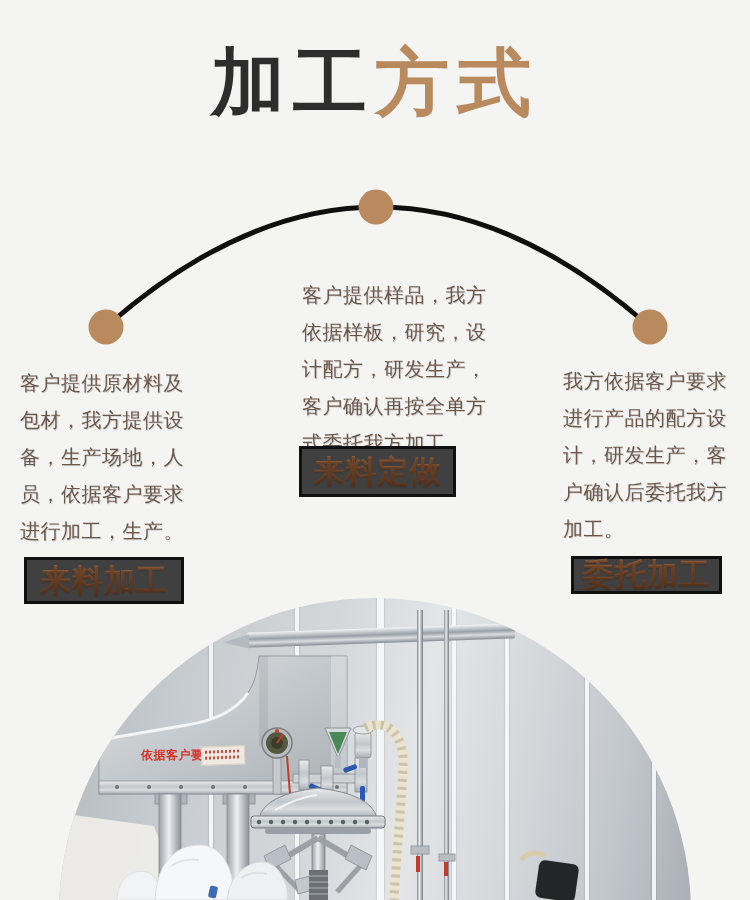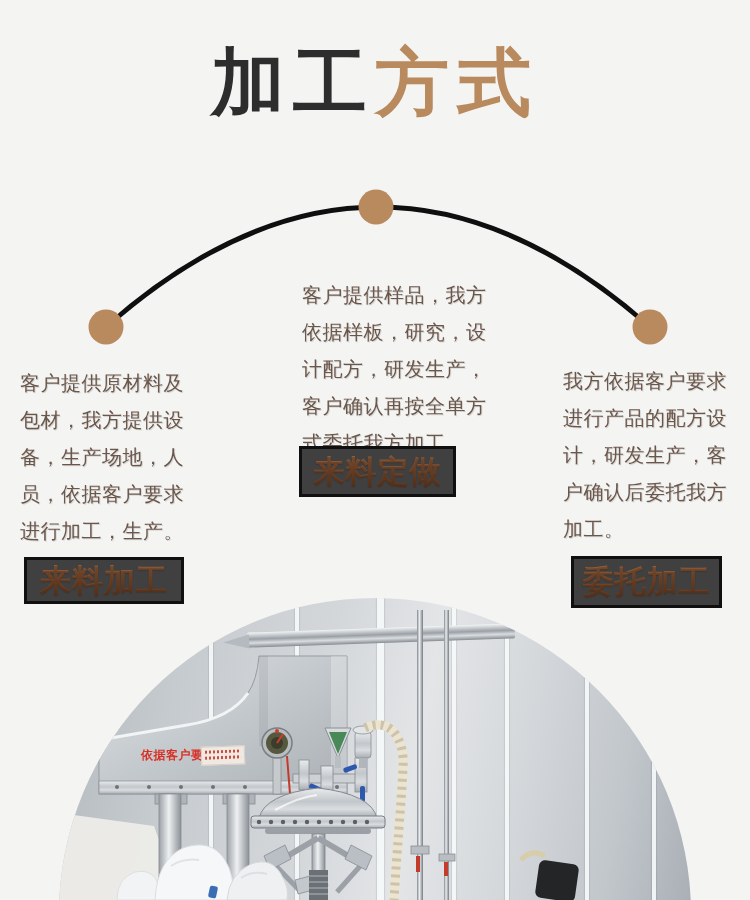--- a/index.html
+++ b/index.html
@@ -44,21 +44,21 @@
     text-shadow:0 1px 1px rgba(60,28,10,0.35);
   }
   @supports (-webkit-background-clip: text){
     .method-badge span{
       background:linear-gradient(#9a6744,#55301c);
       -webkit-background-clip:text; background-clip:text; color:transparent;
     }
   }
   .badge-left { left:24px;  top:557px; width:160px; height:47px;text-align:center; }
   .badge-mid  { left:299px; top:446px; width:157px; height:51px; }
-  .badge-right{ left:571px; top:556px; width:151px; height:52px; }
+  .badge-right{ left:571px; top:556px; width:151px; height:38px; }
   
   .photo-circle{
     position:absolute; left:59px; top:598px; width:632px; height:632px;
     border-radius:50%; overflow:hidden;
     background:linear-gradient(100deg,#b3b8be 0%,#c6cbcf 18%,#d4d7da 38%,#e3e5e7 52%,#d7dadd 64%,#c2c7cc 80%,#a8aeb4 93%,#9ea4aa 100%);
   }
   .seam{
     position:absolute; top:0; bottom:0; width:4px;
     background:rgba(246,249,249,0.9);
     box-shadow:1px 0 1px rgba(0,0,0,0.08), -1px 0 1px rgba(0,0,0,0.08);

